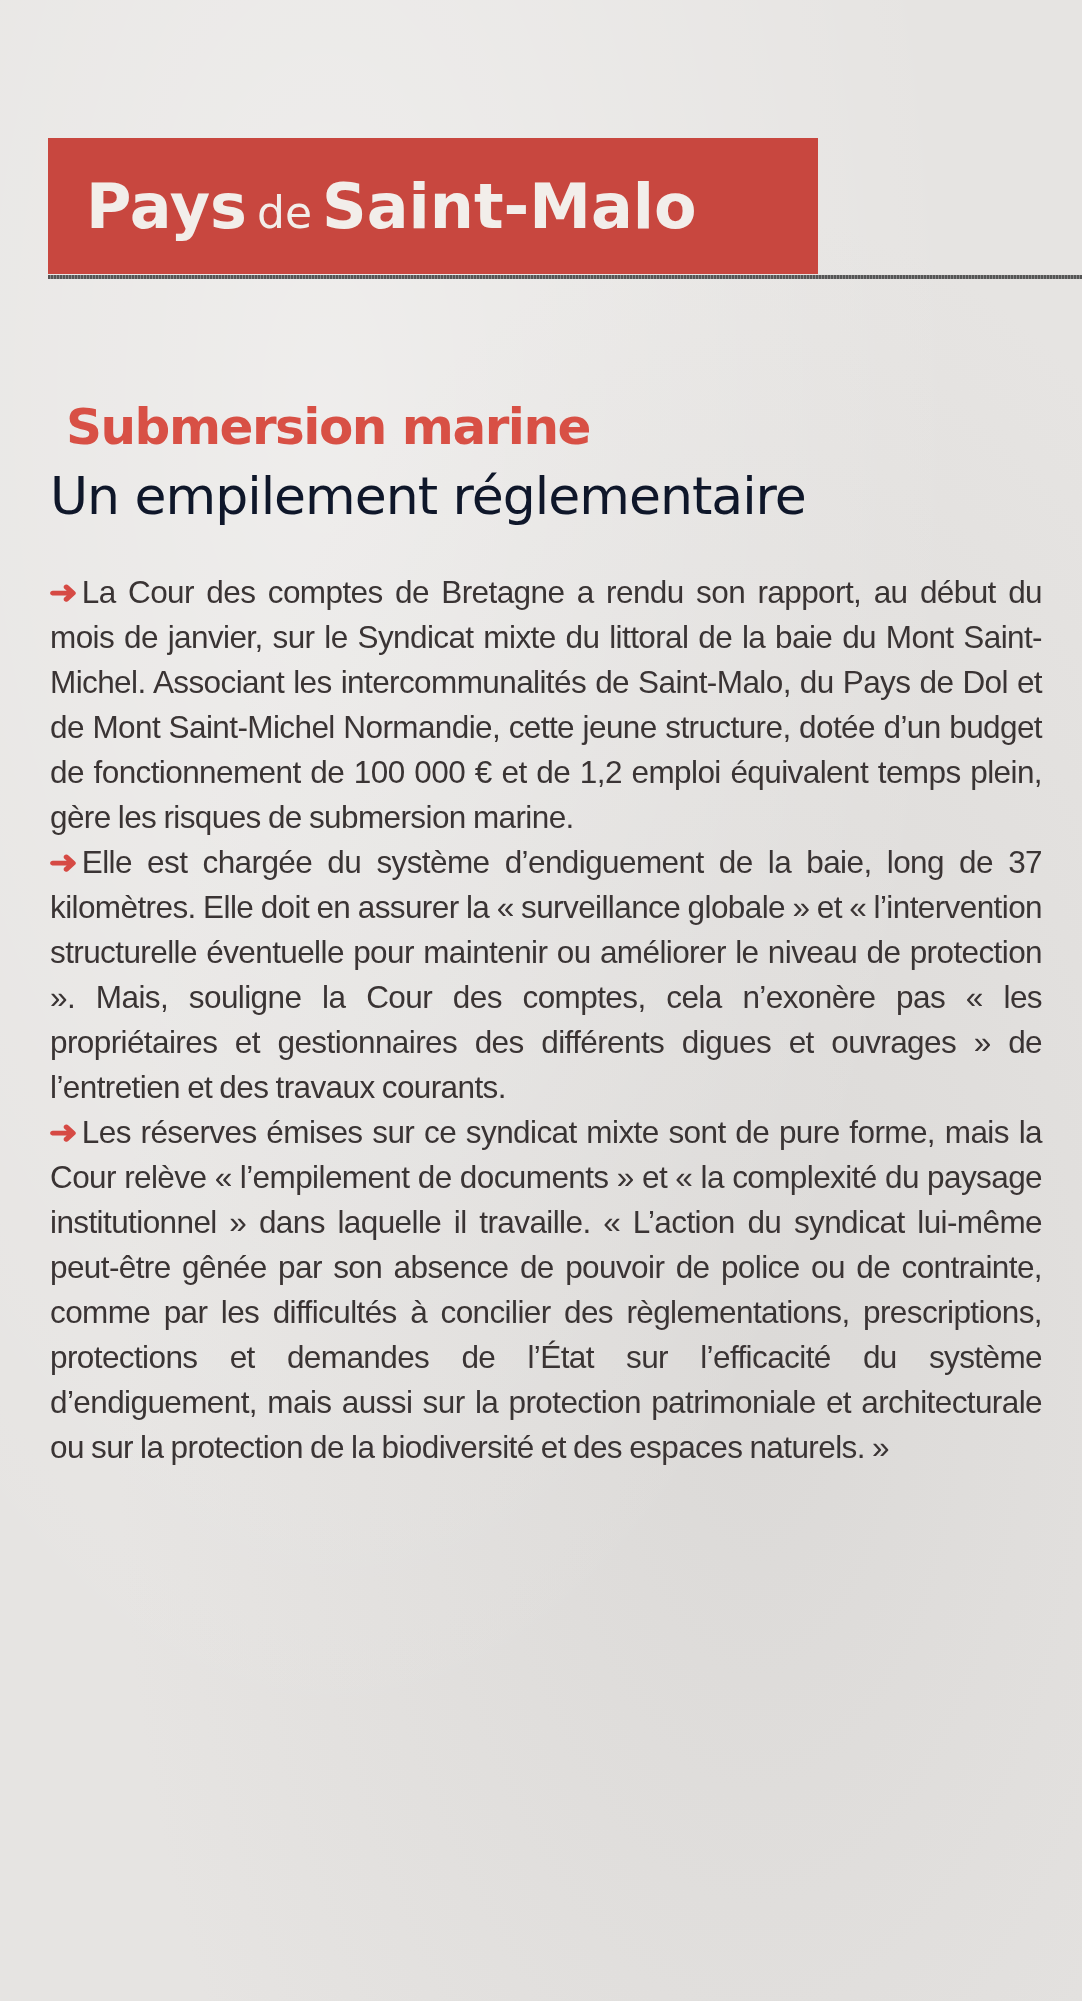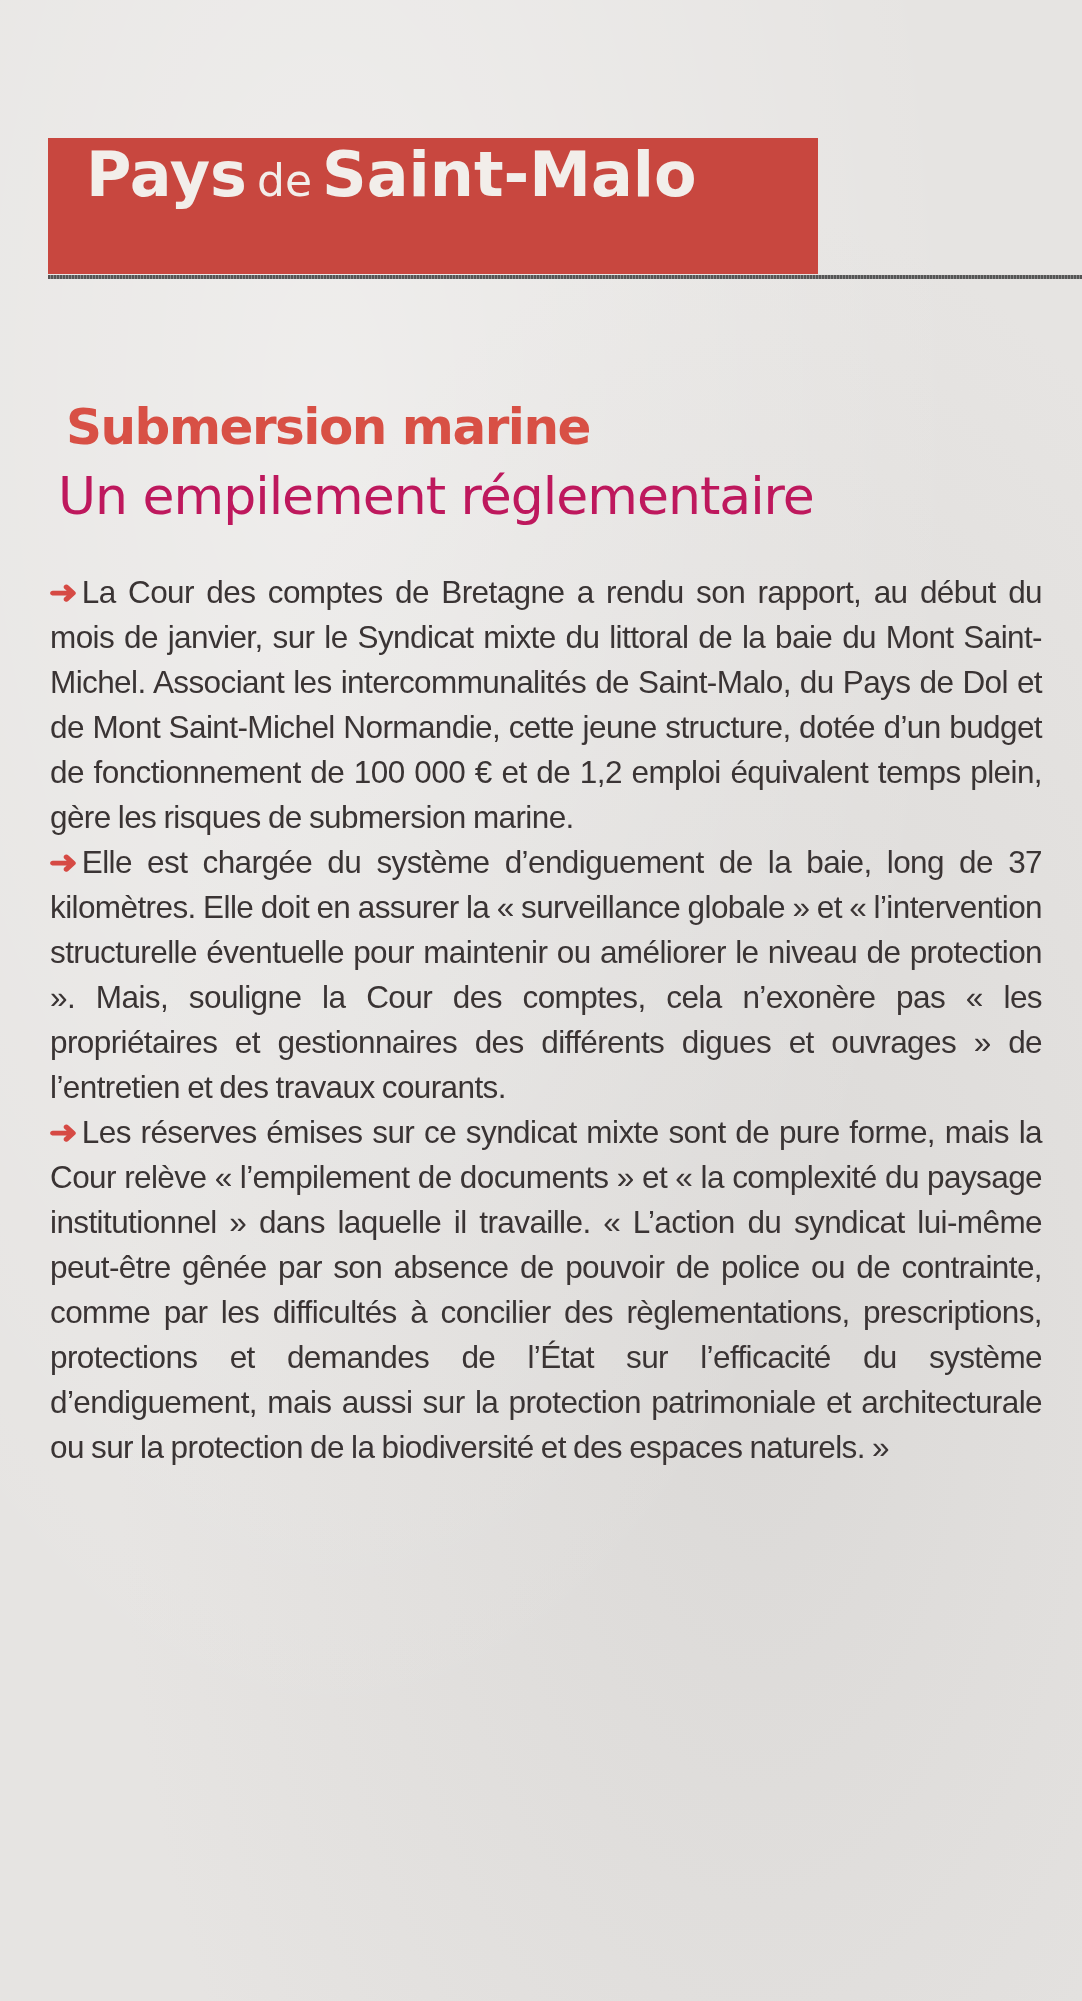--- a/index.html
+++ b/index.html
@@ -10,21 +10,21 @@
       radial-gradient(ellipse at 30% 20%, rgba(255,255,255,0.35), transparent 60%),
       radial-gradient(ellipse at 70% 70%, rgba(200,198,196,0.35), transparent 60%);
     font-family: "Liberation Sans", sans-serif;
     color: #3a3434;
     position: relative;
   }
   .rubric-band {
     position: absolute; left: 48px; top: 138px;
     width: 770px; height: 136px;
     background: #c8473f;
-    display: flex; 
+    display: flex; align-items: center;
   }
   .rubric-title {
     margin-left: 38px;
     color: #f2eeea;
     font-family: "DejaVu Sans", sans-serif;
     font-size: 62px; font-weight: bold;
     letter-spacing: 0px;
     white-space: nowrap;
   }
   .rubric-title .small {
@@ -38,25 +38,24 @@
   .kicker {
     position: absolute; left: 66px; top: 398px;
     color: #d85045;
     font-family: "DejaVu Sans", sans-serif;
     font-weight: bold; font-size: 50px;
     letter-spacing: -1.5px;
     white-space: nowrap;
   }
   .headline {
     position: absolute; left: 50px; top: 466px;
-    color: #be185d;
+    color: #0f172a;
     font-family: "DejaVu Sans", sans-serif;
     font-size: 52px; letter-spacing: -1px;
     white-space: nowrap;
-    margin-left: 8px;
   }
   .article {
     position: absolute; left: 50px; top: 570px;
     width: 992px;
   }
   .para {
     font-family: "Liberation Sans", sans-serif;
     font-size: 31.5px;
     line-height: 45px;
     text-align: justify;

